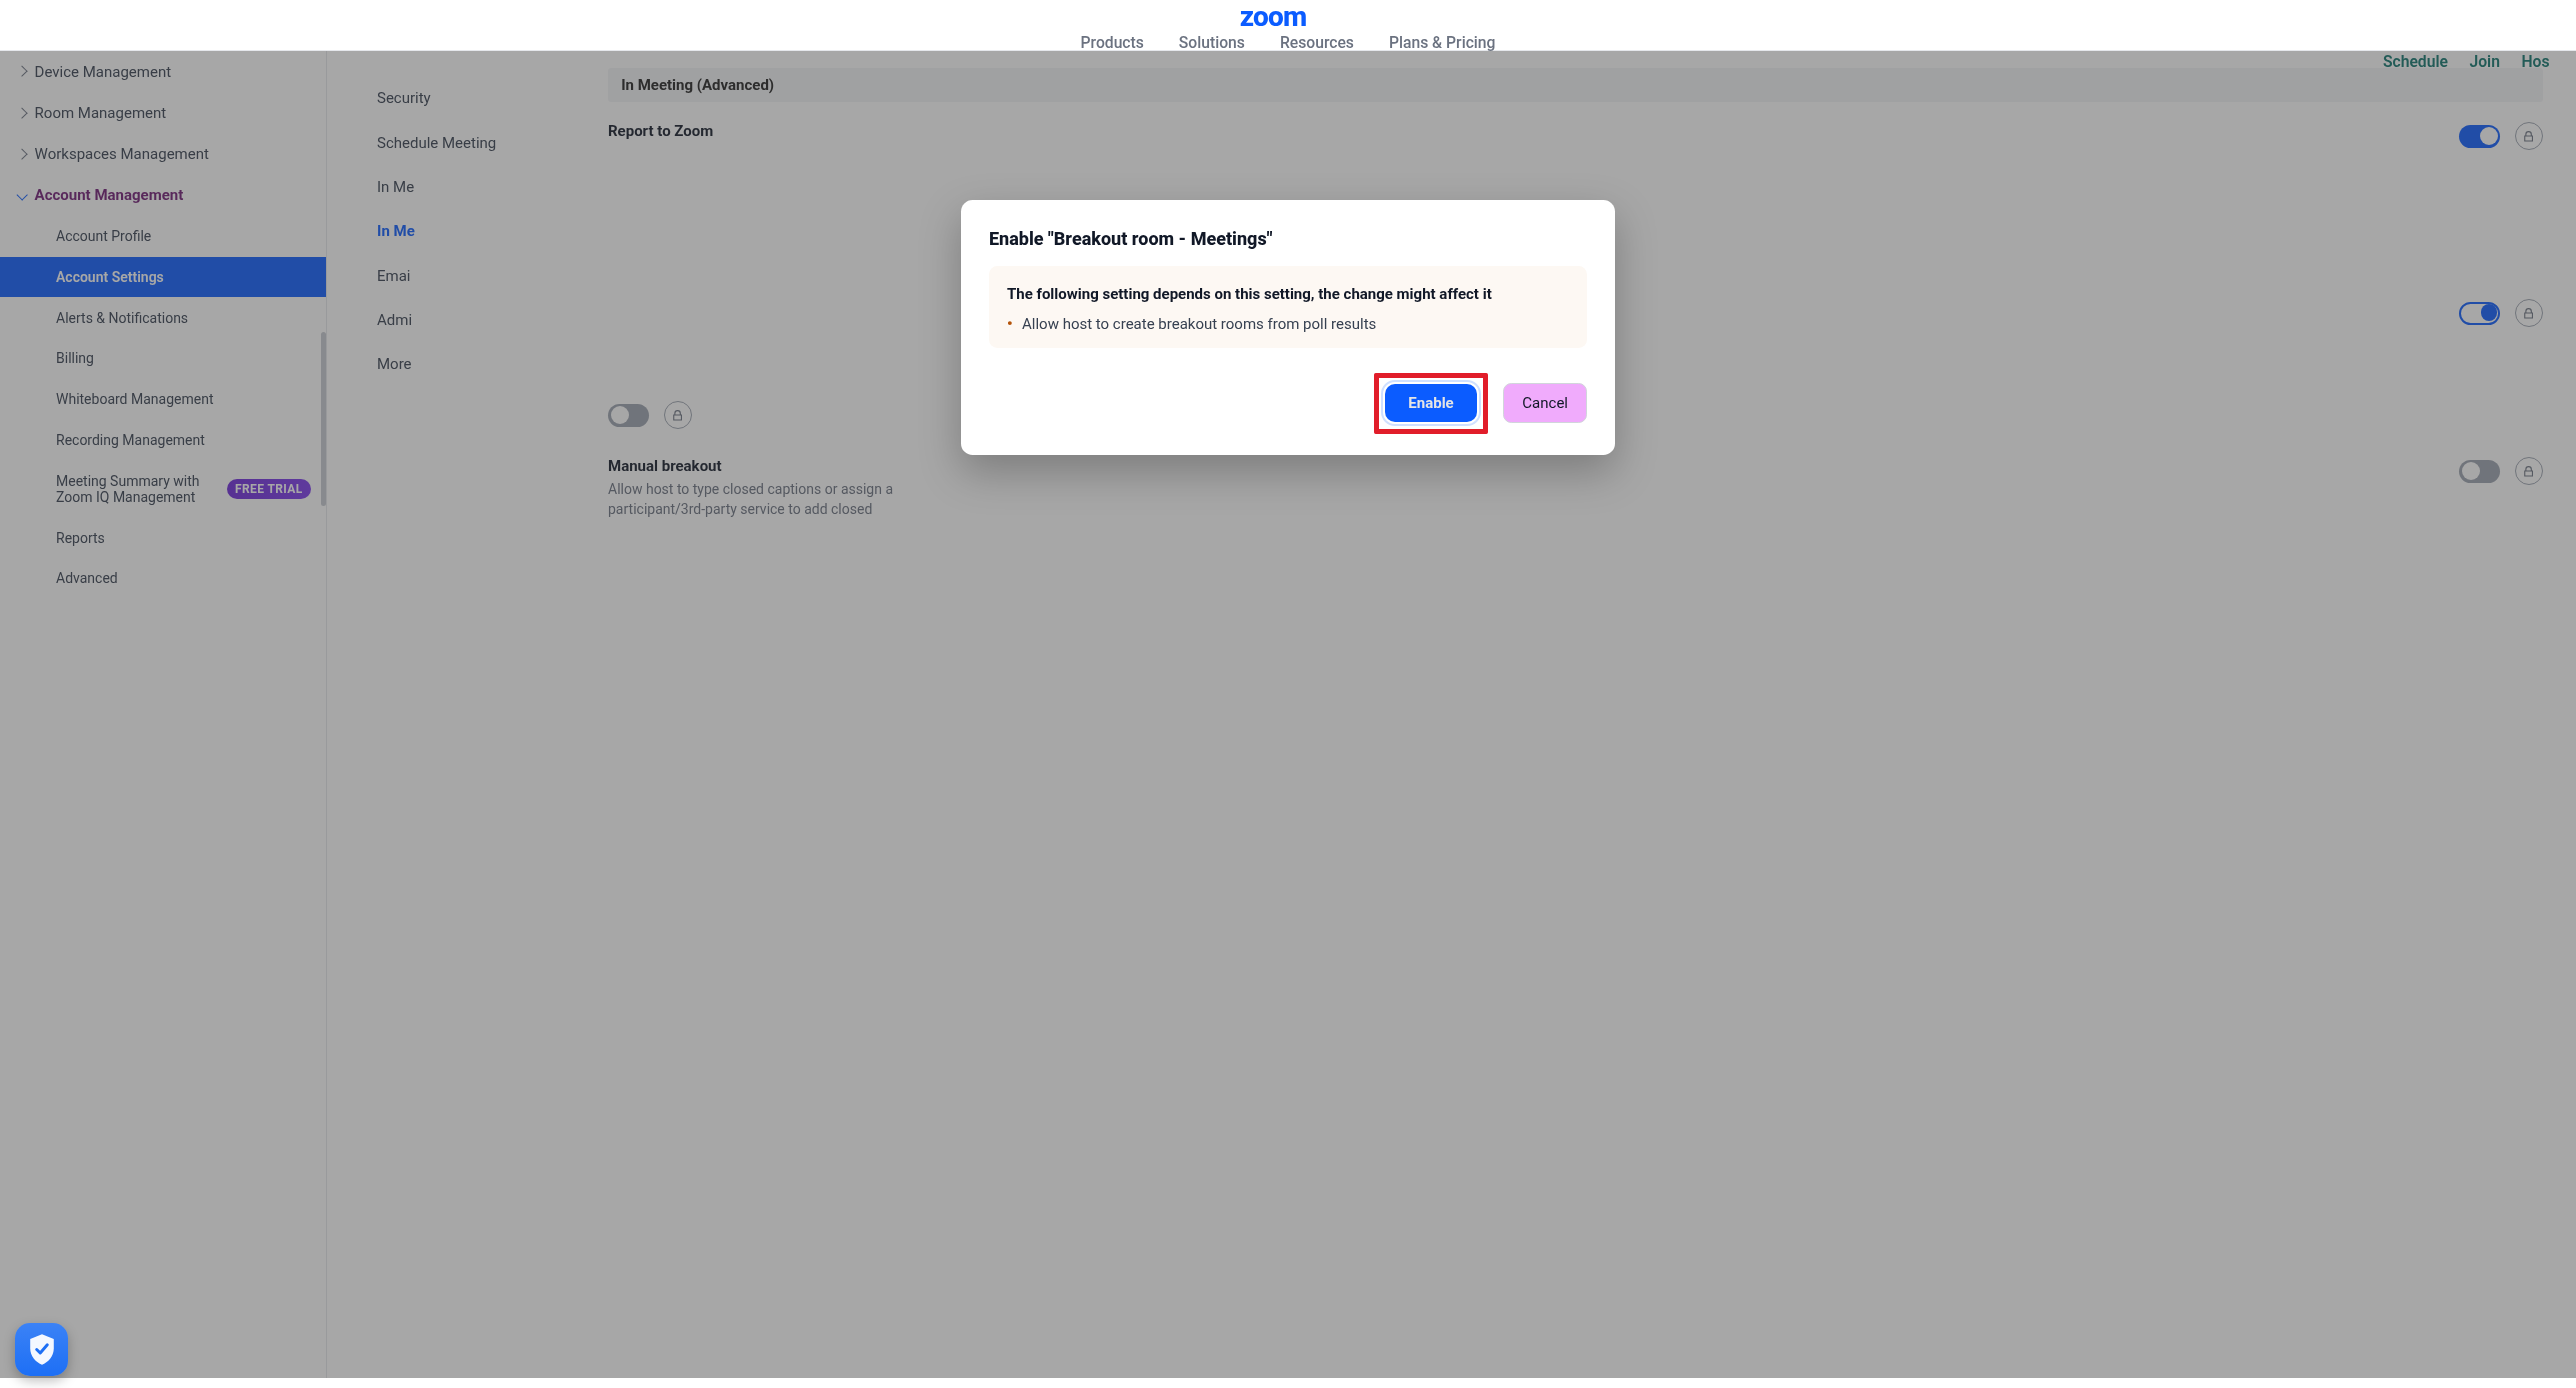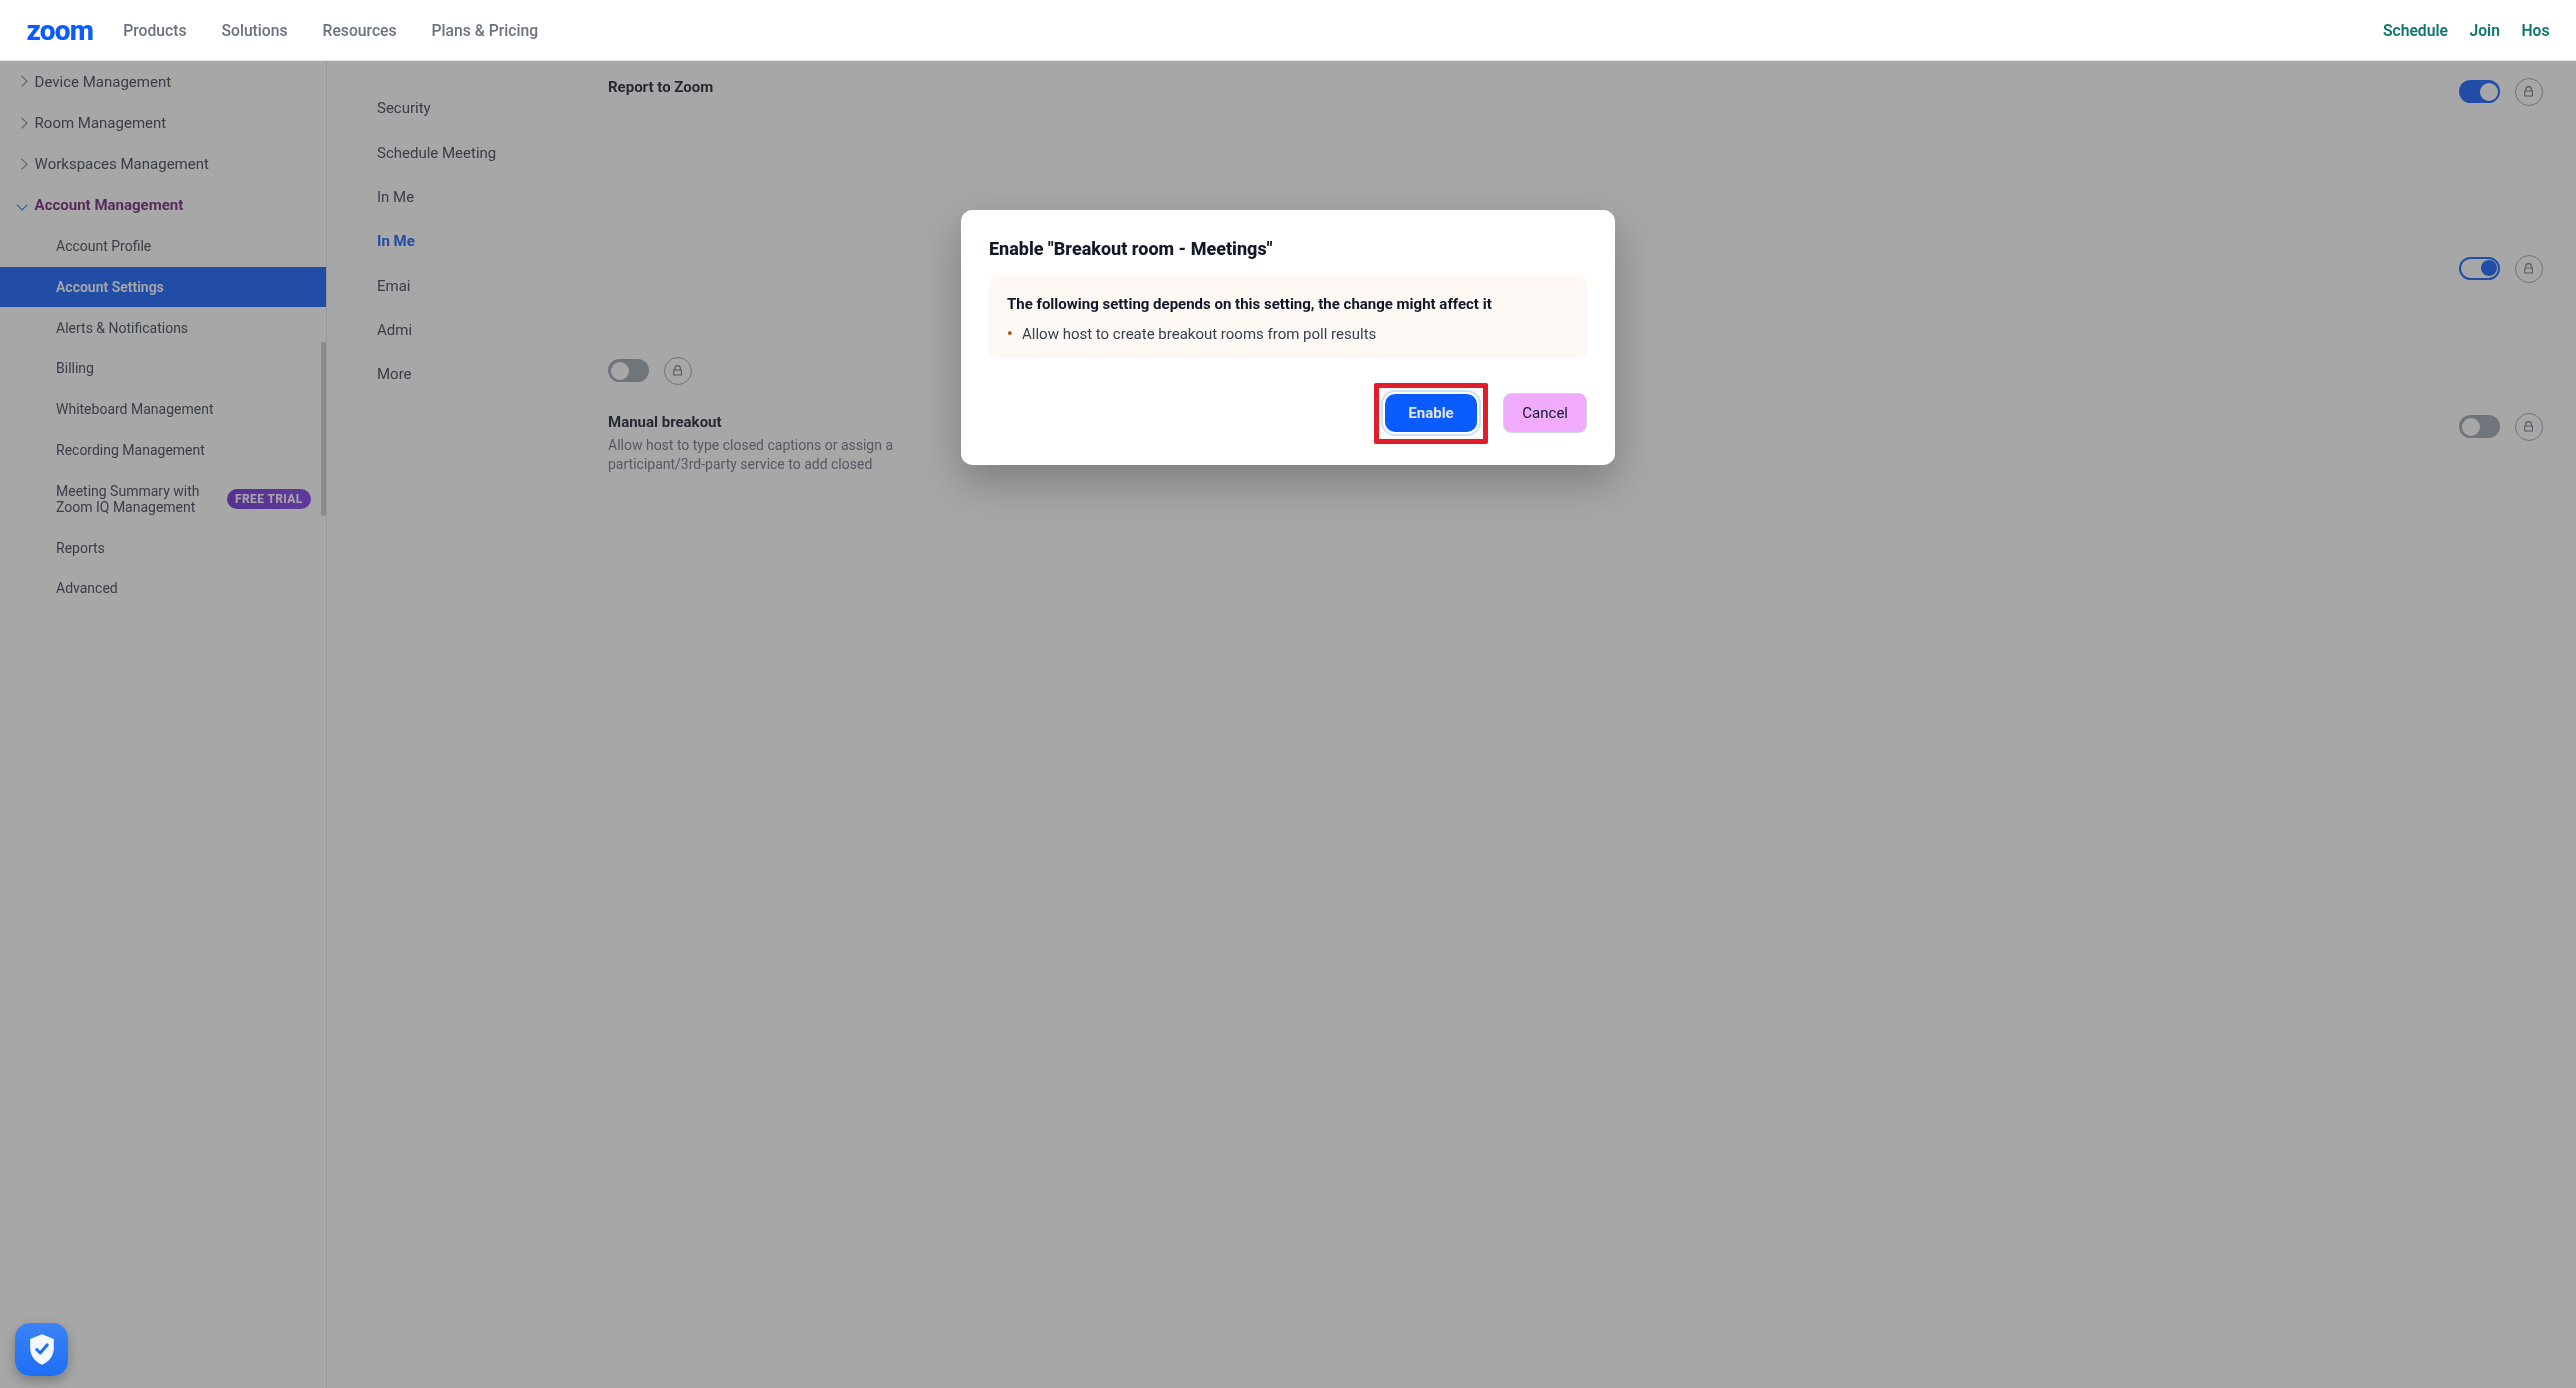--- a/index.html
+++ b/index.html
@@ -1,21 +1,22 @@
 <!DOCTYPE html>
 <html style="font-size:13.2px"><head>
   <meta charset="utf-8">
   <style>
     * { box-sizing: border-box; margin: 0; padding: 0; font-family: -apple-system, BlinkMacSystemFont, "Segoe UI", Roboto, Helvetica, Arial, sans-serif; }
     body { background: #fff; color: #222; }
 
     
     .topnav {
-      display: flex; align-items: center; height: 61px; padding: 0 26.5px;
+      display: flex; align-items: center; height: 51px; padding: 0 26.5px;
       border-bottom: 0.8px solid #e5e7eb;
+      flex-direction: column;
     }
     .logo { color: #0b5cff; font-weight: 800; font-size: 28px; letter-spacing: -0.8px; margin-right: 30px; }
     .topnav .menu { display: flex; gap: 35px; }
     .topnav .menu a { color: #6b7280; font-size: 15.7px; font-weight: 500; text-decoration: none; cursor: pointer; }
     .topnav .right { margin-left: auto; display: flex; gap: 21.5px; }
     .topnav .right a { color: #0f766e; font-size: 15.7px; font-weight: 600; text-decoration: none; cursor: pointer; }
 
     .main { display: flex; min-height: calc(100vh - 61px); position: relative; }
 
     
@@ -144,20 +145,21 @@
     <div class="tab">Security</div>
     <div class="tab">Schedule Meeting</div>
     <div class="tab">In Me</div>
     <div class="tab active">In Me</div>
     <div class="tab">Emai</div>
     <div class="tab">Admi</div>
     <div class="tab">More</div>
   </div>
 
   <div class="content">
+    <div class="section-header">In Meeting (Advanced)</div>
 
     <div class="row">
       <div class="left">
           <div class="title">Report to Zoom</div>
         </div>
       <div class="ctrls">
         <div class="toggle on"></div>
         <div class="lock">
             <svg viewBox="0 0 24 24">
               <path d="M7 11V8a5 5 0 0 1 10 0v3M5 11h14v9H5z"></path>

